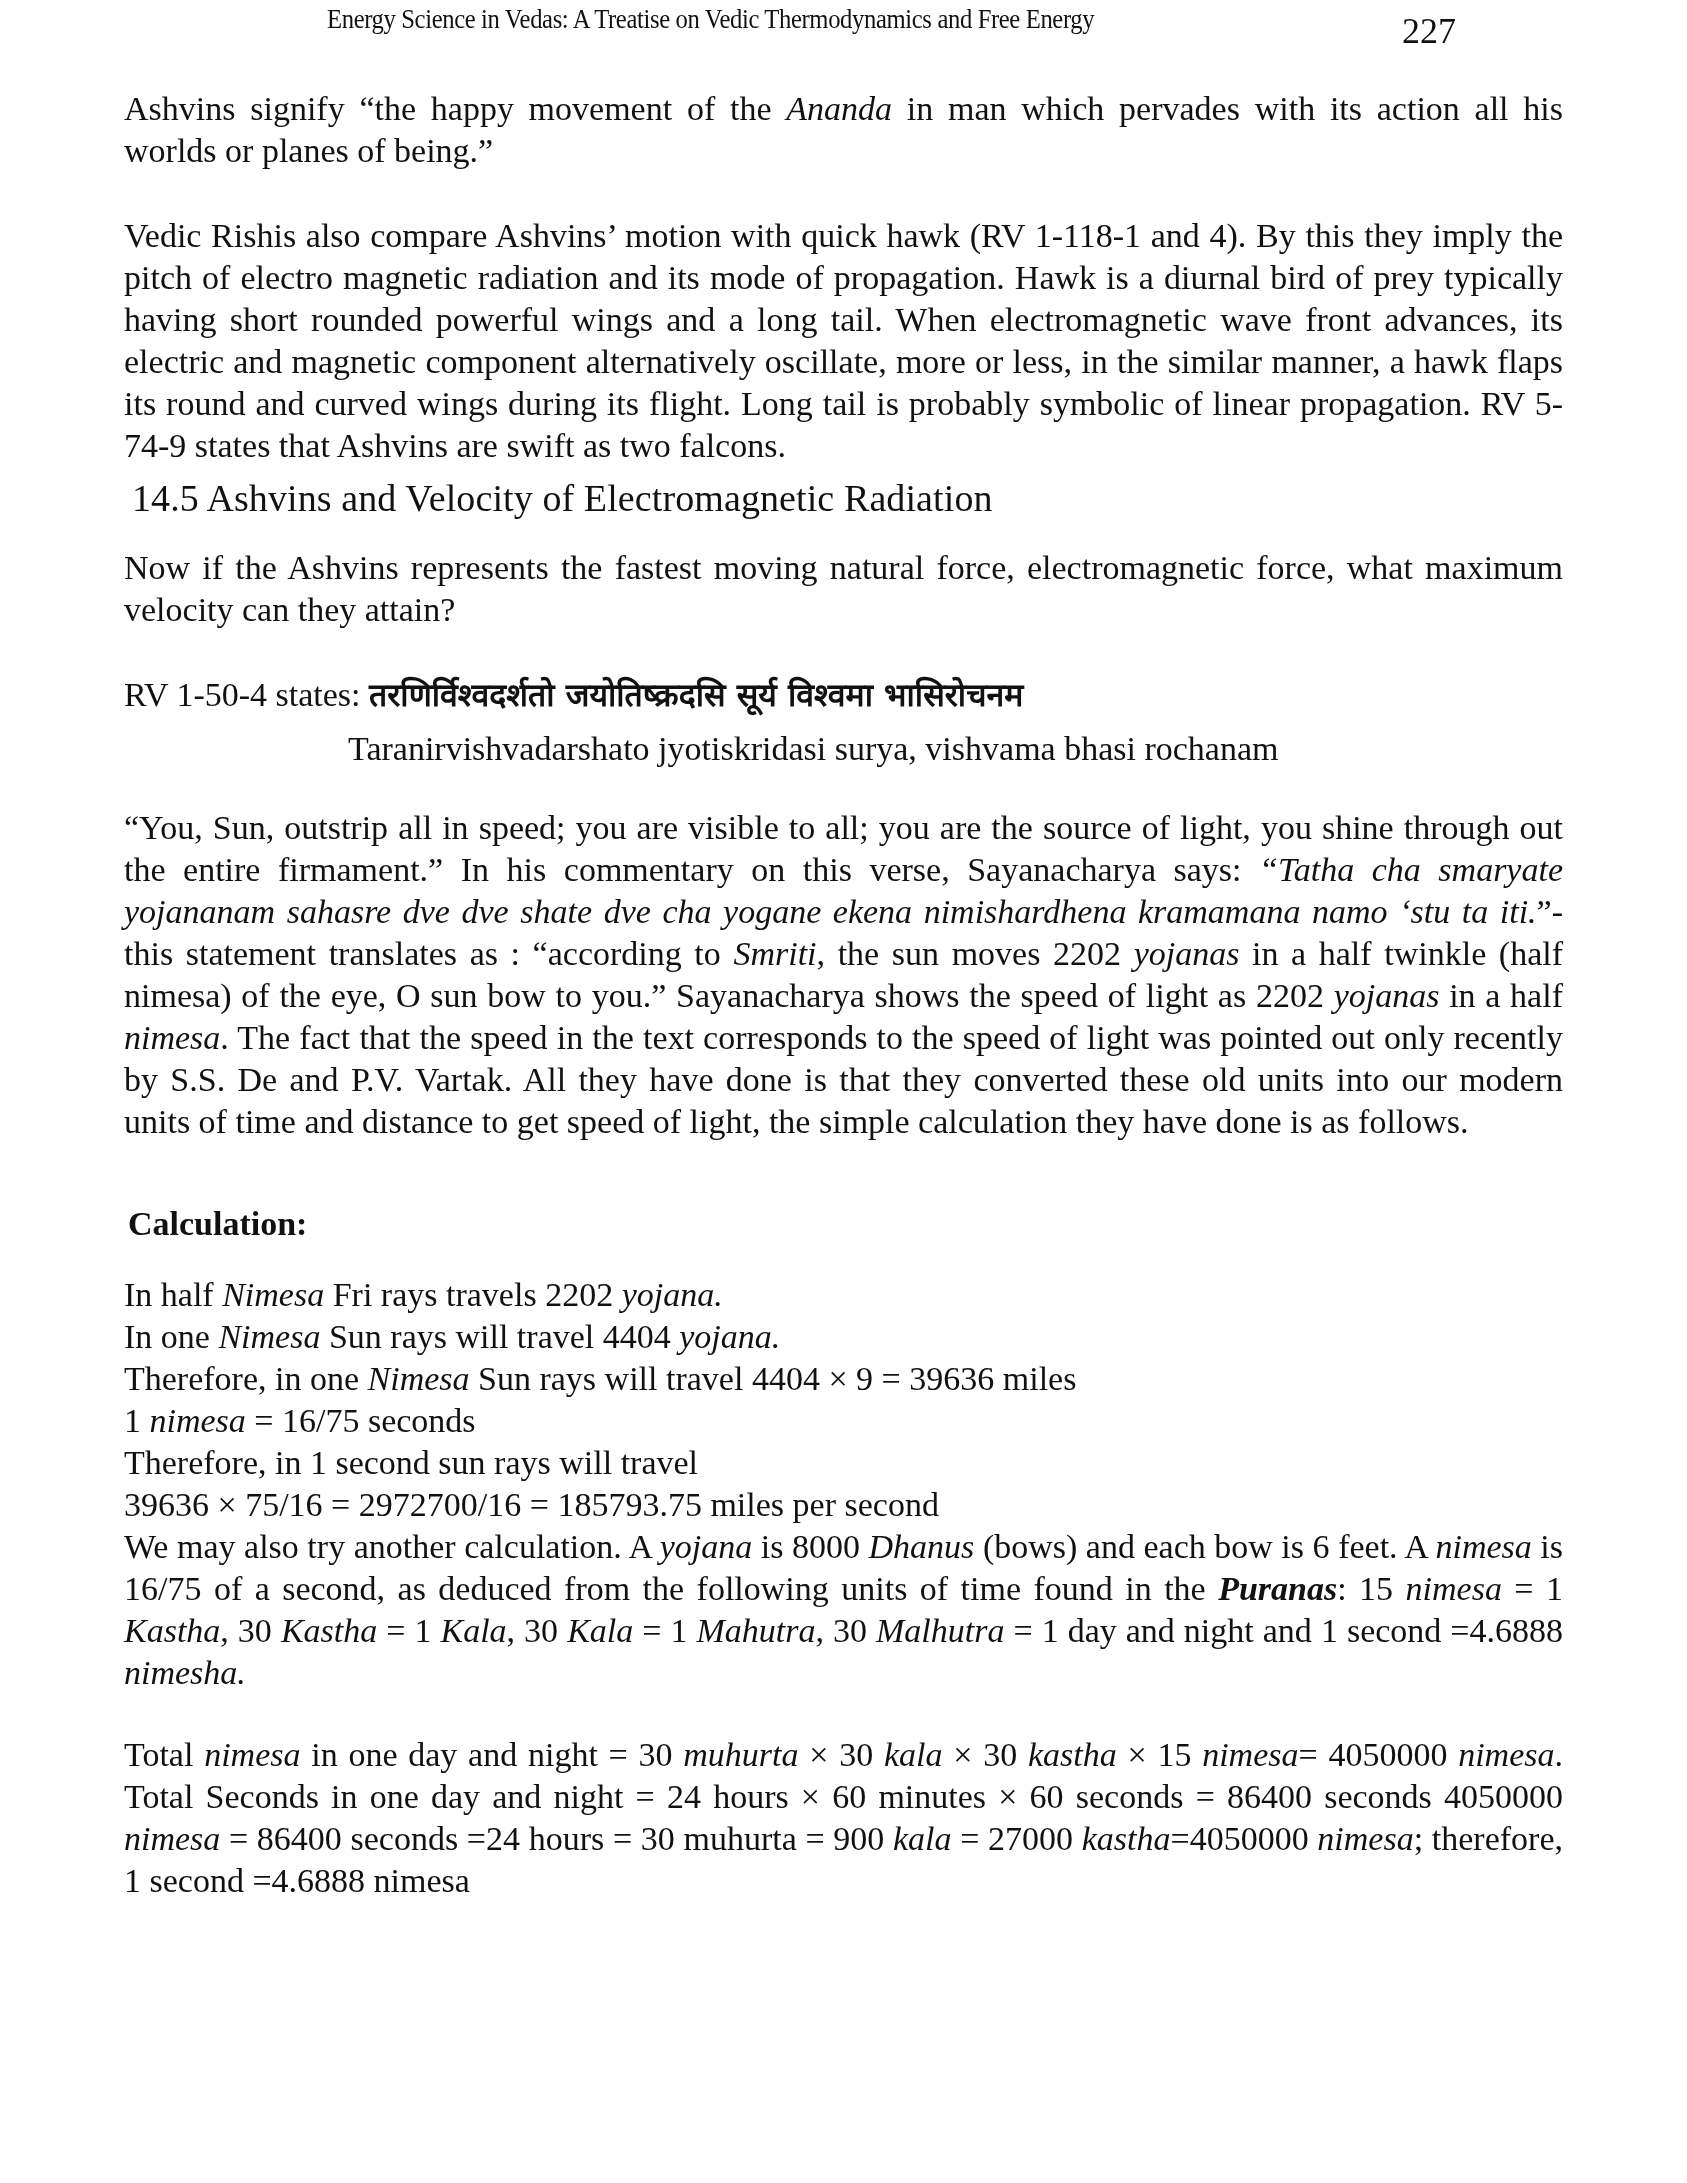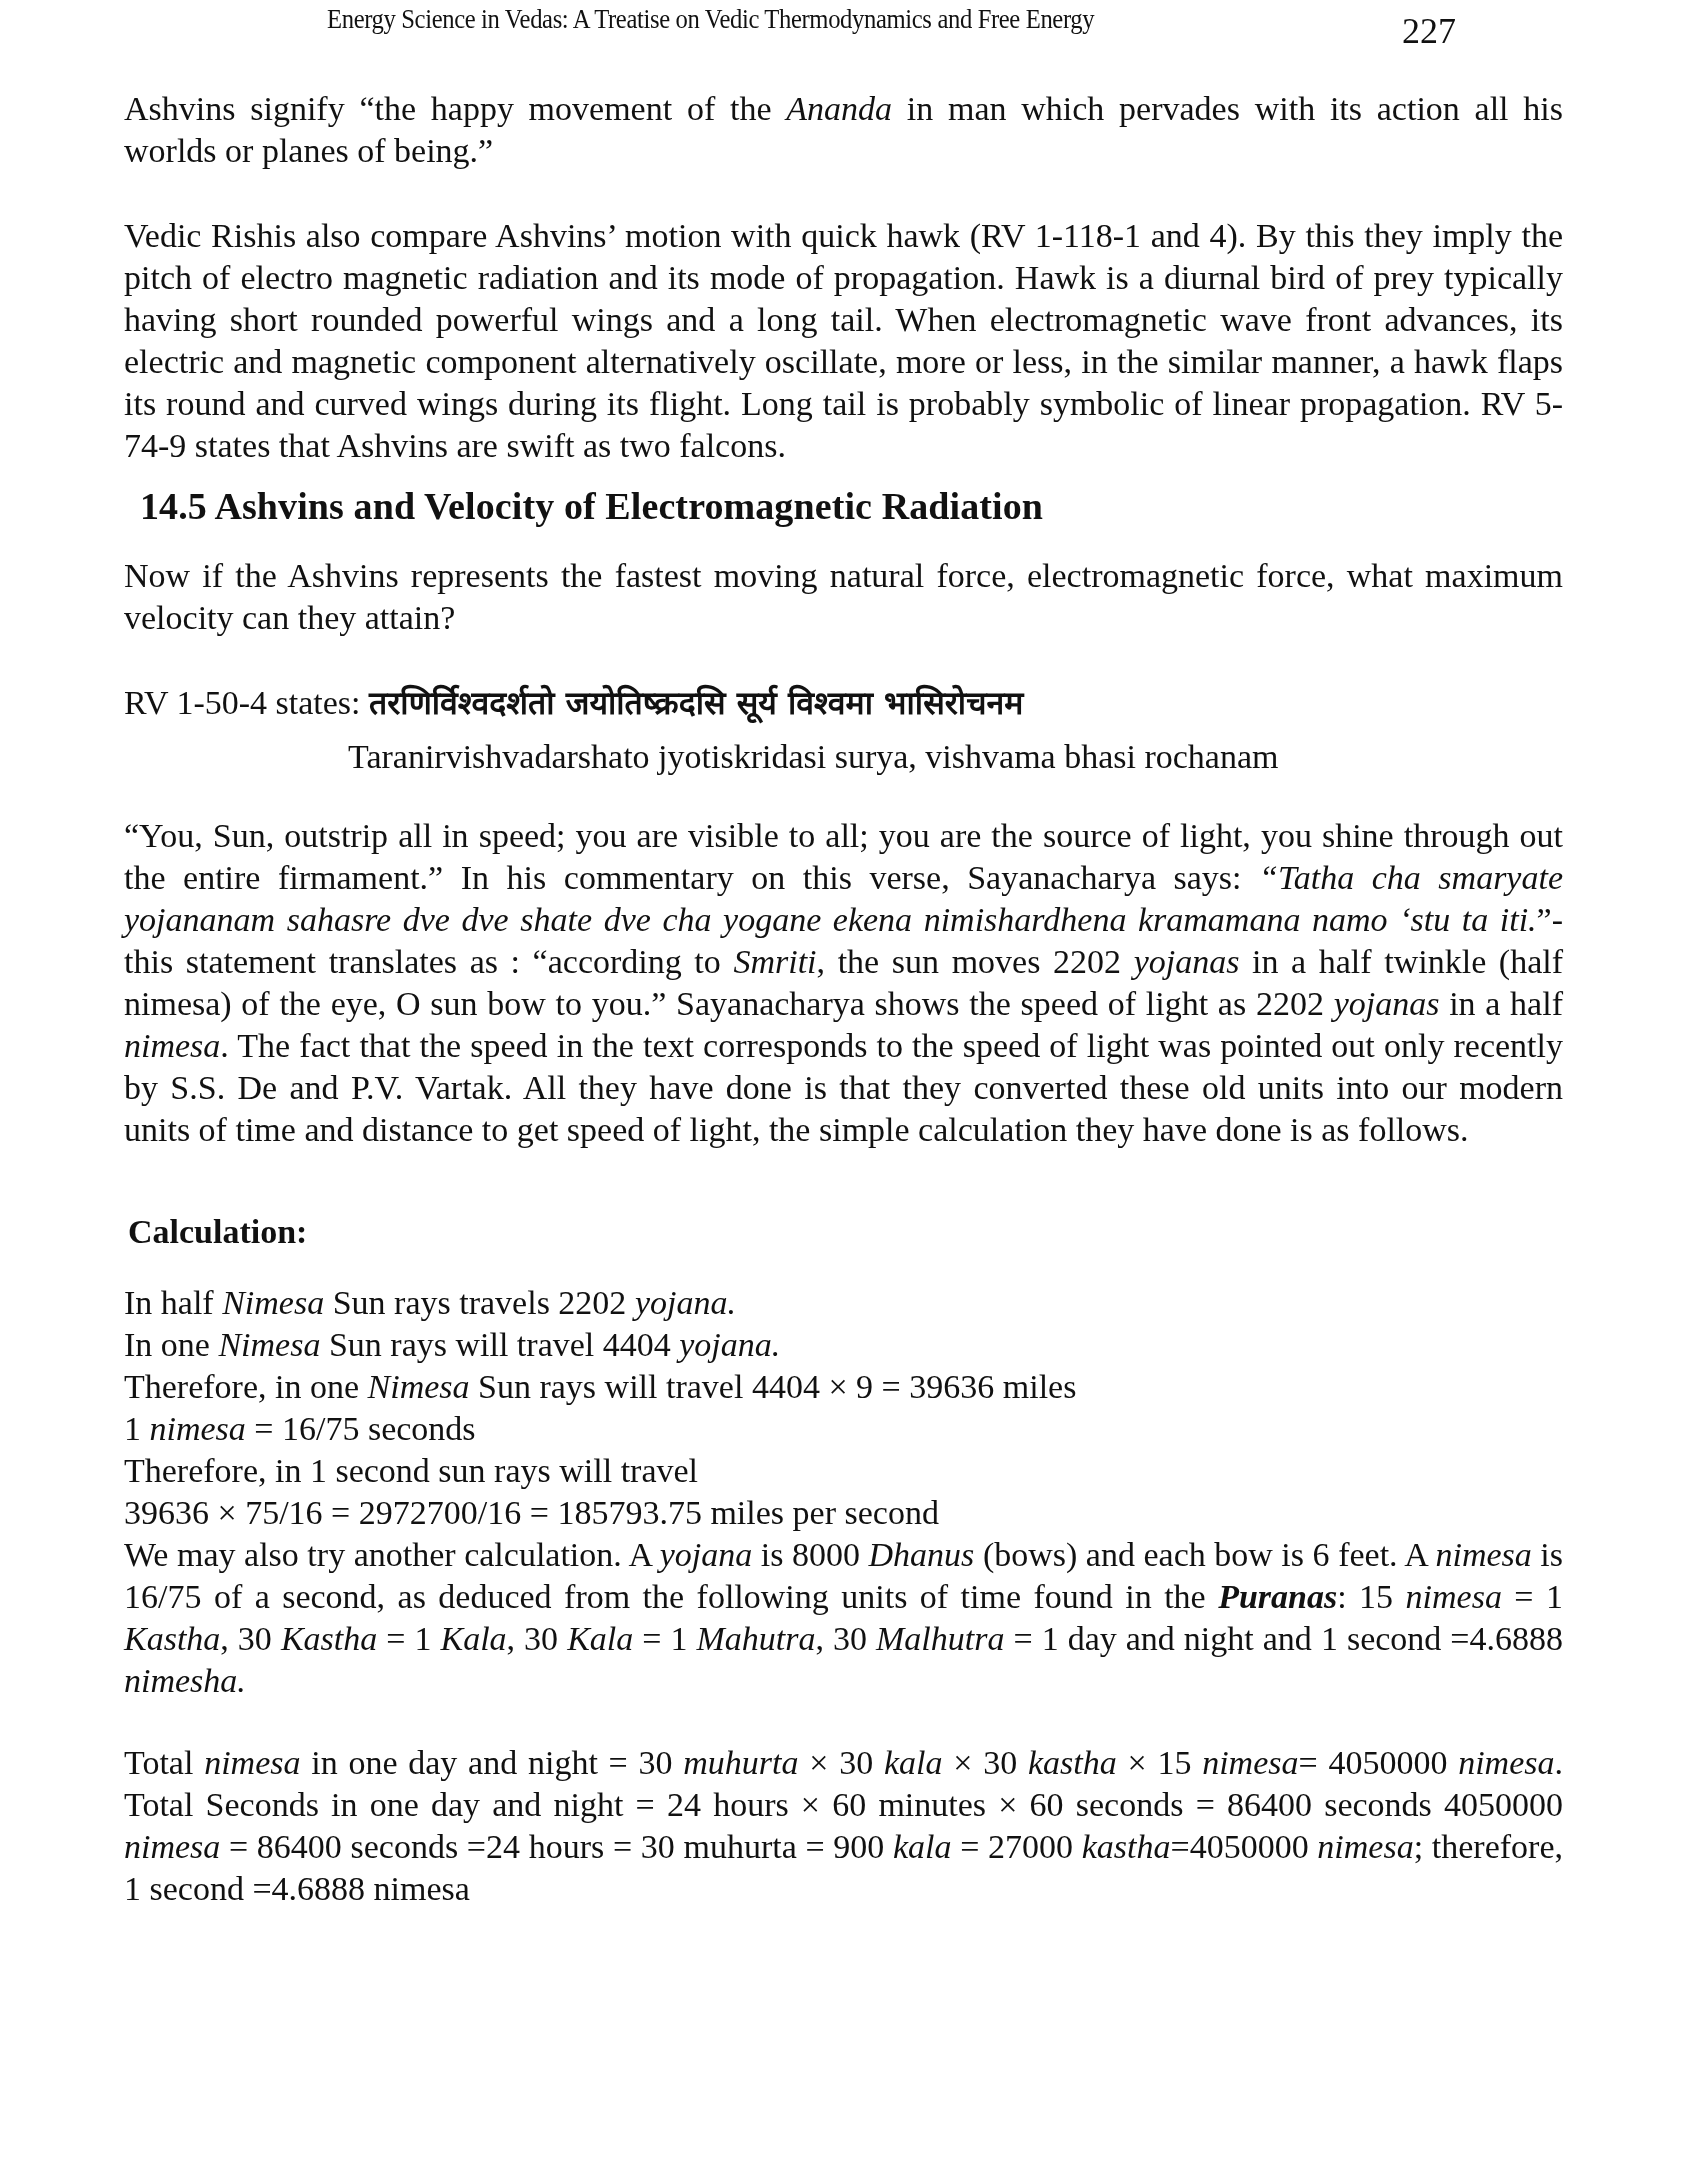--- a/index.html
+++ b/index.html
@@ -52,24 +52,24 @@
   }
   p {
     margin: 0;
     text-align: justify;
     text-align-last: left;
   }
   .gap-para { margin-top: 43px; }
   .gap-heading { margin-top: 44px; }
   .gap-after-heading { margin-top: 26px; }
   h2.section-heading {
-    margin: 16px;
+    margin: 8px;
     font-size: 38px;
     line-height: 46px;
-    font-weight: bold;
+    font-weight: normal;
     letter-spacing: 0.1px;
   }
   h3.calc-heading {
     margin: 4px;
     font-size: 34px;
     line-height: 42px;
     font-weight: bold;
   }
   .verse-line {
     margin: 0;
@@ -117,21 +117,21 @@
   <div class="gap-para">
     <p class="verse-line"><span>RV 1-50-4 states: </span><span class="devanagari">तरणिर्विश्वदर्शतो जयोतिष्क्रदसि सूर्य  विश्वमा भासिरोचनम</span></p>
     <p class="translit">Taranirvishvadarshato jyotiskridasi surya, vishvama bhasi rochanam</p>
   </div>
 
   <p class="gap-para" style="margin-top:37px"><span>“You, Sun, outstrip all in speed; you are visible to all; you are the source of light, you shine through out the entire firmament.” In his commentary on this verse, Sayanacharya says: </span><span class="it">“Tatha cha smaryate yojananam sahasre dve dve shate dve cha yogane ekena nimishardhena kramamana namo ‘stu ta iti.</span><span>”- this statement translates as : “according to </span><span class="it">Smriti</span><span>, the sun moves 2202 </span><span class="it">yojanas</span><span> in a half twinkle (half nimesa) of the eye, O sun bow to you.” Sayanacharya shows the speed of light as 2202 </span><span class="it">yojanas</span><span> in a half </span><span class="it">nimesa</span><span>. The fact that the speed in the text corresponds to the speed of light was pointed out only recently by S.S. De and P.V. Vartak. All they have done is that they converted these old units into our modern units of time and distance to get speed of light, the simple calculation they have done is as follows.</span></p>
 
   <h3 class="calc-heading gap-para" style="margin-top:60px">Calculation:</h3>
 
   <div class="calc-lines" style="margin-top:29px">
-    <p><span>In half </span><span class="it">Nimesa</span><span> Sun rays travels 2202 </span><span class="it">yojana.</span></p>
+    <p><span>In half </span><span class="it">Nimesa</span><span> Fri rays travels 2202 </span><span class="it">yojana.</span></p>
     <p><span>In one </span><span class="it">Nimesa</span><span> Sun rays will travel 4404 </span><span class="it">yojana.</span></p>
     <p><span>Therefore, in one </span><span class="it">Nimesa</span><span> Sun rays will travel 4404 × 9 = 39636 miles</span></p>
     <p><span>1 </span><span class="it">nimesa</span><span> = 16/75 seconds</span></p>
     <p><span>Therefore, in 1 second sun rays will travel</span></p>
     <p><span>39636 × 75/16 = 2972700/16 = 185793.75 miles per second</span></p>
     <p class="wrap"><span>We may also try another calculation. A </span><span class="it">yojana</span><span> is 8000 </span><span class="it">Dhanus</span><span> (bows) and each bow is 6 feet. A </span><span class="it">nimesa</span><span> is 16/75 of a second, as deduced from the following units of time found in the </span><span class="bi">Puranas</span><span>: 15 </span><span class="it">nimesa</span><span> = 1 </span><span class="it">Kastha</span><span>, 30 </span><span class="it">Kastha</span><span> = 1 </span><span class="it">Kala</span><span>, 30 </span><span class="it">Kala</span><span> = 1 </span><span class="it">Mahutra</span><span>, 30 </span><span class="it">Malhutra</span><span> = 1 day and night and 1 second =4.6888 </span><span class="it">nimesha.</span></p>
   </div>
 
   <p class="gap-para" style="margin-top:40px"><span>Total </span><span class="it">nimesa</span><span> in one day and night = 30 </span><span class="it">muhurta</span><span> ×   30 </span><span class="it">kala</span><span> × 30 </span><span class="it">kastha</span><span> × 15 </span><span class="it">nimesa</span><span>= 4050000 </span><span class="it">nimesa</span><span>. Total Seconds in one day and night = 24 hours × 60 minutes × 60 seconds = 86400 seconds 4050000 </span><span class="it">nimesa</span><span> = 86400 seconds =24 hours = 30 muhurta = 900 </span><span class="it">kala</span><span> = 27000 </span><span class="it">kastha</span><span>=4050000 </span><span class="it">nimesa</span><span>; therefore, 1 second =4.6888 nimesa</span></p>
 

